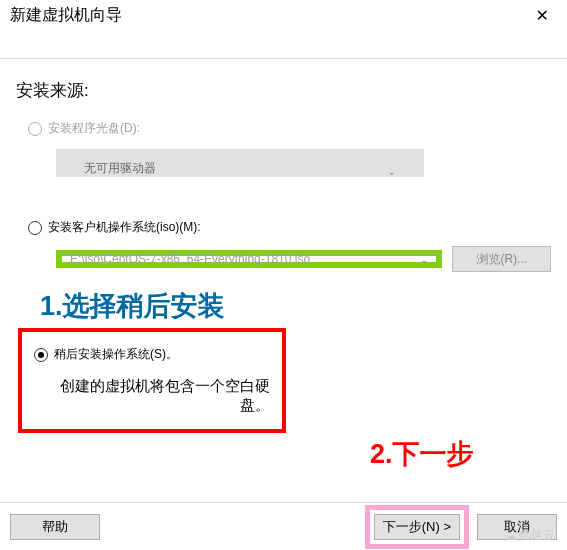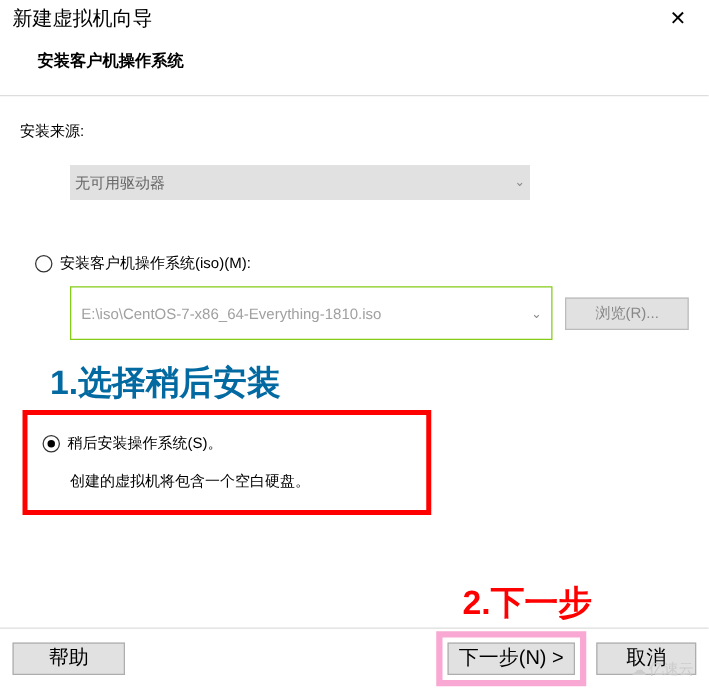--- a/index.html
+++ b/index.html
@@ -27,21 +27,21 @@
     .header-title { font-weight: bold; font-size: 13px; }
     .header-sub { margin-left: 25px; margin-top: 4px; font-size: 12px; }
     .separator {
       height: 1px;
       background: #ddd;
       width: 100%;
     }
     .content {
       padding: 20px 16px 12px 16px;
     }
-    .source-label { margin-bottom: 18px; font-size: 12px; }
+    .source-label { margin-bottom: 18px; font-size: 17px; }
     .opt-block { margin-bottom: 14px; }
     .radio-row {
       display: flex;
       align-items: center;
       gap: 6px;
       margin-left: 12px;
     }
     .radio-row.disabled-text { color: #a0a0a0; }
     .radio-circle {
       width: 14px; height: 14px;
@@ -58,40 +58,40 @@
       background: #000;
       border-radius: 50%;
       top: 3px; left: 3px;
     }
     .drive-select {
       margin: 12px 0 12px 40px;
       width: 368px;
       height: 28px;
       background: #e1e1e1;
       display: flex;
-      align-items: center;
-      padding: 0 4px;
+      align-items: flex-end;
+      padding: 0 28px;
       color: #666;
       position: relative;
     }
     .drive-select .chevron {
       margin-left: auto;
       color: #888;
       font-size: 10px;
     }
     .iso-row {
       display: flex;
       align-items: center;
       margin: 10px 0 0 40px;
       gap: 10px;
     }
     .iso-input {
       width: 392px;
-      height: 43px;
-      border: 1px solid #84cc16;
+      height: 18px;
+      border: 6px solid #84cc16;
       padding: 0 8px;
       color: #a0a0a0;
       display: flex;
       align-items: center;
       position: relative;
     }
     .iso-input .chevron {
       margin-left: auto;
       color: #888;
       font-size: 10px;
@@ -110,56 +110,57 @@
     .annotation-1 {
       color: #0369a1;
       font-size: 27px;
       font-weight: bold;
       margin: 16px 0 4px 24px;
     }
     .red-box {
       border: 4px solid #ff0000;
       padding: 14px 12px 14px 12px;
       margin-left: 2px;
-      width: 327px;
+      width: 268px;
     }
     .red-box .radio-row { margin-left: 0; }
     .later-desc {
       margin-top: 14px;
       margin-left: 22px;
-      font-size: 12px;
+      font-size: 15px;
+      text-align: right;
     }
     .annotation-2 {
       position: absolute;
       color: #ff0000;
       font-size: 27px;
       font-weight: bold;
       left: 370px;
-      top: 464px;
+      top: 436px;
     }
     .footer {
       position: absolute;
       bottom: 0; left: 0; right: 0;
       height: 48px;
       border-top: 1px solid #ddd;
       display: flex;
       align-items: center;
       padding: 0 10px;
       gap: 8px;
     }
     .btn {
       height: 26px;
       padding: 0 8px;
       min-width: 80px;
       background: #e1e1e1;
       border: 1px solid #adadad;
       display: flex;
       align-items: center;
       justify-content: center;
-      font-size: 16px;
+      font-size: 13px;
       cursor: default;
     }
     .btn.help { min-width: 90px; }
     .footer-spacer { flex: 1; }
     .next-red-box {
       border: 5px solid #f9a8d4;
       padding: 4px;
     }
     .watermark {
       position: absolute;
@@ -174,29 +175,32 @@
   </style>
 </head>
 <body>
 
 <div class="titlebar">
   <span class="titlebar-text">新建虚拟机向导</span>
   <span class="titlebar-close">✕</span>
 </div>
 
 <div class="header-area">
-  <div class="header-title">安装客户机操作系统</div>
 </div>
 
 <div class="separator"></div>
 
 <div class="content">
   <div class="source-label">安装来源:</div>
 
   <div class="opt-block">
+    <div class="radio-row disabled-text">
+      <span class="radio-circle disabled"></span>
+      <span>安装程序光盘(D):</span>
+    </div>
     <div class="drive-select">
       <span>无可用驱动器</span>
       <span class="chevron">⌄</span>
     </div>
   </div>
 
   <div style="height:28px;"></div>
 
   <div class="opt-block">
     <div class="radio-row">

